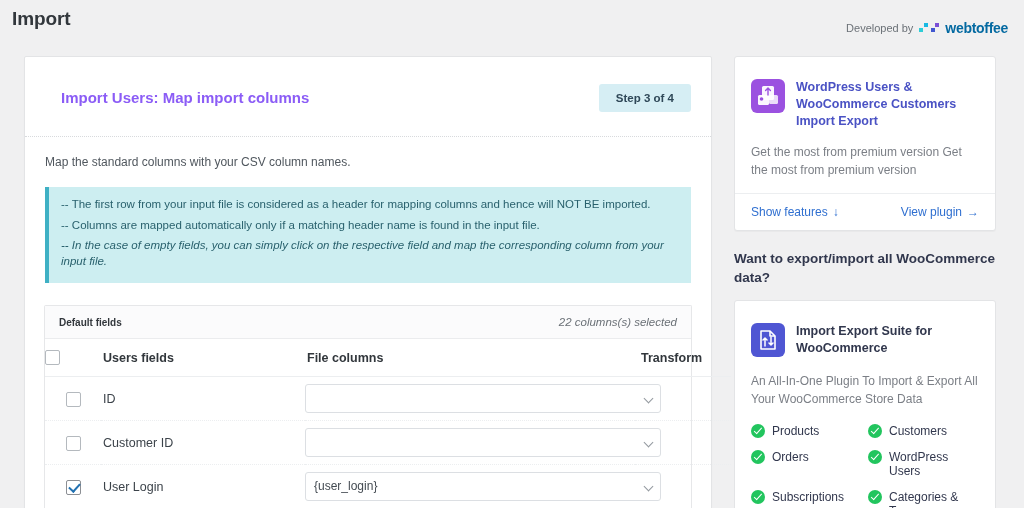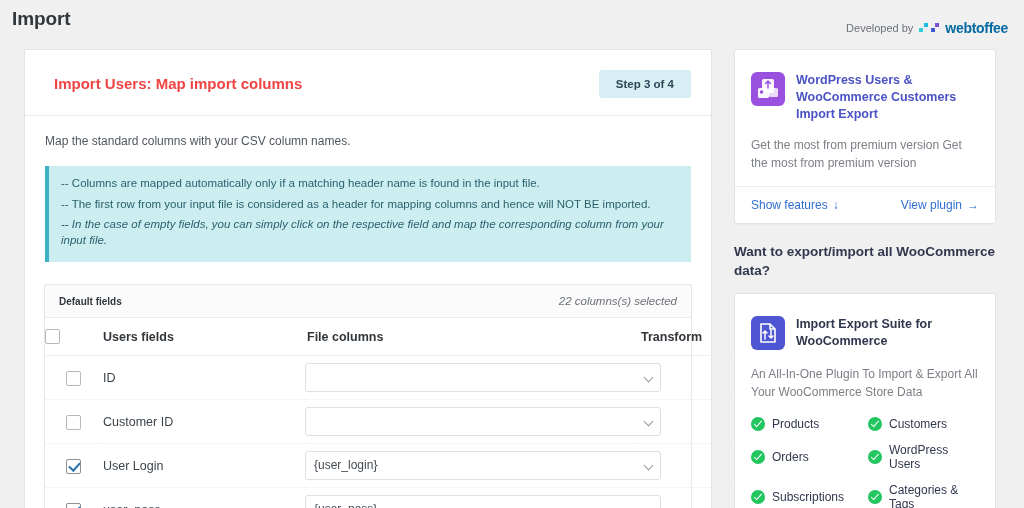--- a/index.html
+++ b/index.html
@@ -8,21 +8,21 @@
     width: 1024px; height: 508px;
     overflow: hidden;
     background: #f0f0f1;
     font-family: "Liberation Sans", sans-serif;
     font-size: 13px;
     color: #3c434a;
   }
 
   
   .topbar {
-    height: 49px;
+    height: 56px;
     position: relative;
     padding: 17px 24px;
   }
   .page-title {
     position: absolute;
     left: 12px; top: 8px;
     font-size: 19px;
     font-weight: 600;
     color: #32373c;
     letter-spacing: -0.1px;
@@ -79,24 +79,24 @@
     box-shadow: 0 1px 1px rgba(0,0,0,0.04);
   }
   .card-head {
     padding: 16px 20px 14px 20px;
     display: flex;
     align-items: center;
     justify-content: space-between;
     border-bottom: 1px dotted #d8dadd;
   }
   .card-head h2 {
-    margin: 9px;
+    margin: 16px;
     font-size: 15px;
     font-weight: 600;
-    color: #ef4444;
+    color: #8b5cf6;
   }
   .step-badge {
     background: #d6eef4;
     color: #2f4858;
     font-size: 11.5px;
     font-weight: 600;
     padding: 8px 17px;
     border-radius: 3px;
     white-space: nowrap;
   }
@@ -311,21 +311,21 @@
   }
   .feature-grid {
     margin-top: 16px;
     display: grid;
     grid-template-columns: 1fr 1fr;
     row-gap: 12px;
     column-gap: 6px;
   }
   .feature {
     display: flex;
-    align-items: center;
+    align-items: flex-start;
     gap: 7px;
     font-size: 12px;
     color: #31374d;
   }
   .check-circle {
     width: 14px; height: 14px;
     border-radius: 50%;
     background: #22c55e;
     flex: 0 0 14px;
     position: relative;
@@ -366,22 +366,22 @@
 
       <div class="card-head">
         <h2>Import Users: Map import columns</h2>
         <span class="step-badge">Step 3 of 4</span>
       </div>
 
       <div class="card-body">
         <p class="intro-text">Map the standard columns with your CSV column names.</p>
 
         <div class="notice">
+          <p>-- The first row from your input file is considered as a header for mapping columns and hence will NOT BE imported.</p>
           <p>-- Columns are mapped automatically only if a matching header name is found in the input file.</p>
-          <p>-- The first row from your input file is considered as a header for mapping columns and hence will NOT BE imported.</p>
           <p>-- In the case of empty fields, you can simply click on the respective field and map the corresponding column from your input file.</p>
         </div>
 
         <div class="field-section">
           <div class="section-head">
             <span class="st">Default fields</span>
             <span class="sel">22 columns(s) selected</span>
           </div>
 
           <table class="map">

